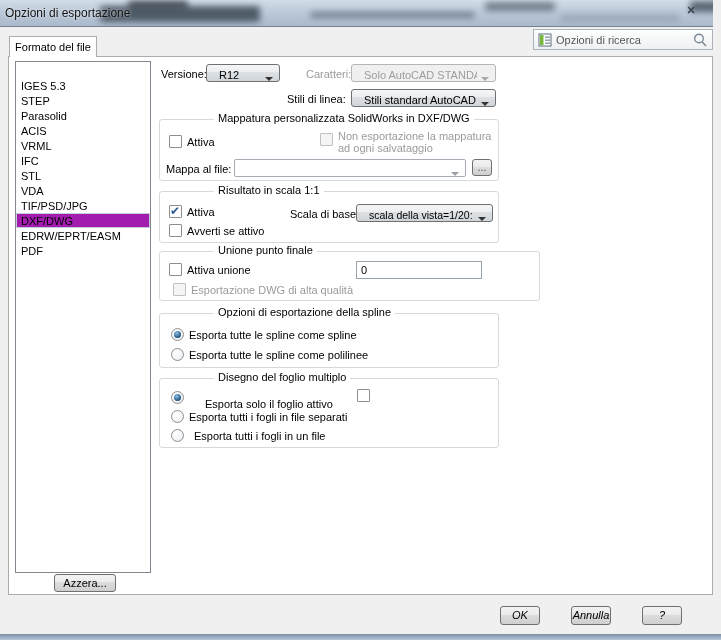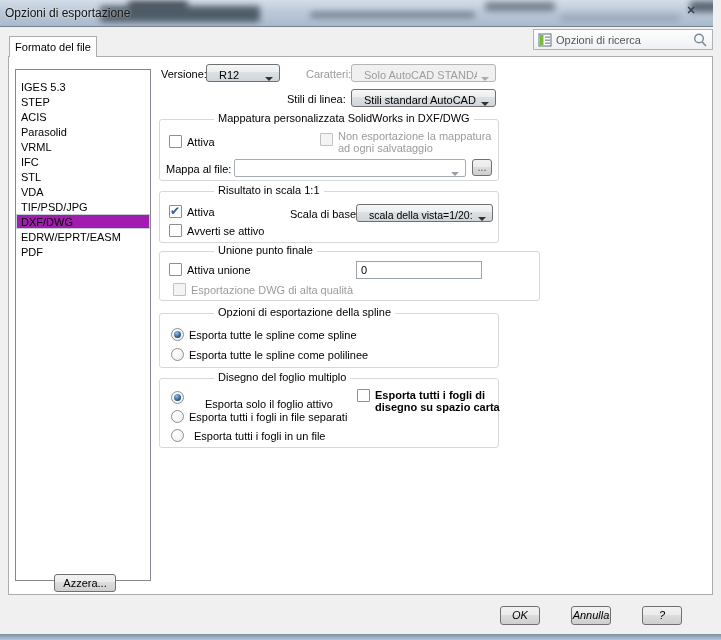--- a/index.html
+++ b/index.html
@@ -31,21 +31,21 @@
   .searchbox input::placeholder { color:#555; opacity:1; }
 
   
   .tab { position:absolute; left:9px; top:36px; width:88px; height:21px; background:#fff;
     border:1px solid #acacac; border-bottom:none; z-index:3; text-align:center; line-height:20px; }
   .tabpage { position:absolute; left:8px; top:56px; width:705px; height:539px; background:#fff;
     border:1px solid #acacac; z-index:2; }
 
   
   .listbox { position:absolute; left:6px; top:4px; width:136px; height:512px; background:#fff;
-    border:1px solid #828790; padding-top:9px;margin-top:8px; }
+    border:1px solid #828790; padding-top:16px; }
   .list-item { height:15px; line-height:15px; padding-left:4px; border:1px solid transparent; }
   .list-item.selected { border:1px solid #c4cdd6; background:#a21caf; }
 
   
   .lbl { position:absolute; white-space:nowrap; }
   .lbl.dis { color:#9b9b9b; }
   .combo { position:absolute; height:18px; border:1px solid #707070; border-radius:3px;
     background:linear-gradient(180deg,#f5f6f7 0%,#ebedee 45%,#dde1e4 46%,#d0d5da 100%);
     display:flex; align-items:flex-end; padding-left:12px; }
   .combo .ct { flex:1; white-space:nowrap; overflow:hidden; }
@@ -112,22 +112,22 @@
       <line x1="10.2" y1="10" x2="14" y2="14" stroke="#7c8a98" stroke-width="1.6"></line>
     </svg>
   </div>
 
   <div class="tab">Formato del file</div>
   <div class="tabpage">
 
     <div class="listbox">
       <div class="list-item">IGES 5.3</div>
       <div class="list-item">STEP</div>
+      <div class="list-item">Parasolid</div>
       <div class="list-item">ACIS</div>
-      <div class="list-item">Parasolid</div>
       <div class="list-item">VRML</div>
       <div class="list-item">IFC</div>
       <div class="list-item">STL</div>
       <div class="list-item">VDA</div>
       <div class="list-item">TIF/PSD/JPG</div>
       <div class="list-item selected">DXF/DWG</div>
       <div class="list-item">EDRW/EPRT/EASM</div>
       <div class="list-item">PDF</div>
     </div>
 
@@ -197,21 +197,20 @@
 
     <div class="group" style="left:150px; top:321px; width:340px; height:70px;">
       <span class="gt">Disegno del foglio multiplo</span>
       <span class="rb on" style="left:11px; top:12px;"></span>
       <span class="lbl" style="left:29px; top:19px;margin-left:16px;">Esporta solo il foglio attivo</span>
       <span class="rb" style="left:11px; top:31px;"></span>
       <span class="lbl" style="left:29px; top:32px;">Esporta tutti i fogli in file separati</span>
       <span class="rb" style="left:11px; top:50px;"></span>
       <span class="lbl" style="left:34px; top:51px;">Esporta tutti i fogli in un file</span>
       <span class="cb" style="left:197px; top:10px;"></span>
-      <span class="two-line lbl" style="left:215px; top:10px; width:128px; white-space:normal; font-weight:bold;">Esporta tutti i fogli di disegno su spazio carta</span>
     </div>
 
   </div>
 
   <div class="btn footer-btn" style="left:500px; top:606px;">OK</div>
   <div class="btn footer-btn" style="left:571px; top:606px;">Annulla</div>
   <div class="btn footer-btn" style="left:642px; top:606px;">?</div>
 
   <div class="bottom-edge"></div>
 </div>

